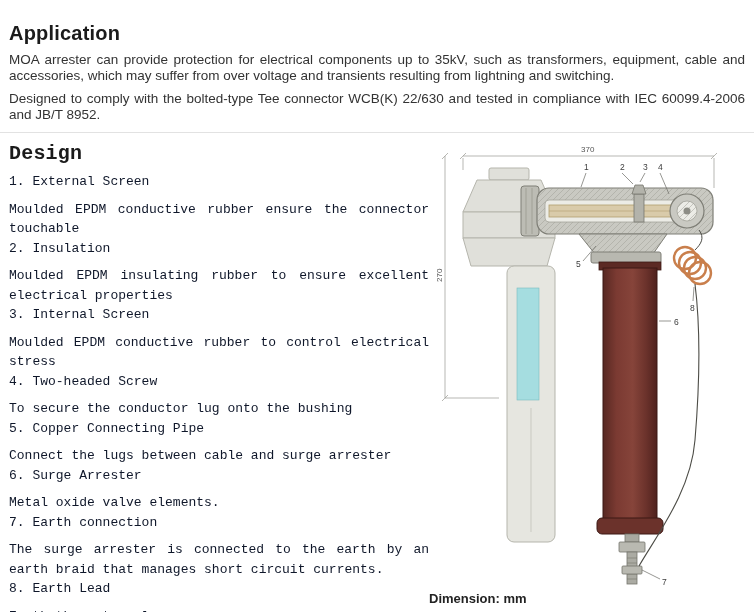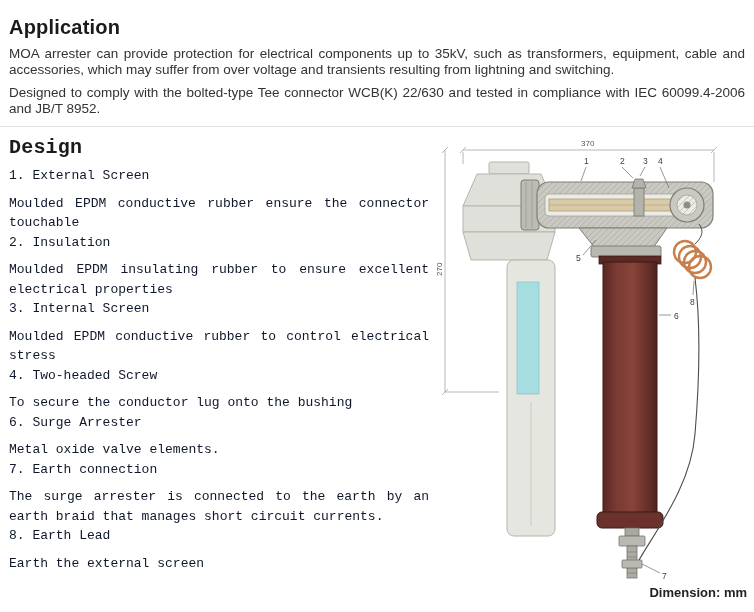--- a/index.html
+++ b/index.html
@@ -3,21 +3,21 @@
 <meta charset="utf-8">
 <style>
   * { margin:0; padding:0; box-sizing:border-box; }
   html,body { background:#ffffff; }
   body {
     width:754px; height:612px;
     font-family:"Liberation Sans", sans-serif;
     color:#2e2e2e;
     overflow:hidden;
   }
-  .page { width:754px; height:612px; padding:14px 9px 0 9px; position:relative; }
+  .page { width:754px; height:612px; padding:20px 9px 0 9px; position:relative; }
 
   .section-title {
     font-size:20px; font-weight:700; color:#1b1b1b;
     margin:2px 0 7px 0; letter-spacing:.2px;
   }
   .para {
     font-size:13.5px; line-height:16px; text-align:justify;
     color:#333; margin-bottom:7px;
   }
   .divider {
@@ -26,21 +26,21 @@
   }
 
   .main { display:flex; align-items:flex-start; }
   .design-col { width:420px; flex:0 0 420px;font-family:Liberation Mono, monospace; }
   .design-list { font-size:13px; line-height:19.5px; color:#0f172a; }
   .design-item .item-desc { text-align:justify;margin-top:8px; }
 
   .diagram-col { flex:1; position:relative; }
   .diagram-col svg { display:block; margin-left:4px; }
   .dim-note {
-    text-align:right; font-size:13px; font-weight:600; color:#222;
+    font-size:13px; font-weight:600; color:#222;
     padding-right:2px; margin-top:1px;
   }
 </style>
 </head>
 <body>
 
 <div class="page">
 
   <h1 class="section-title">Application</h1>
   <p class="para">MOA arrester can provide protection for electrical components up to 35kV, such as transformers, equipment, cable and accessories, which may suffer from over voltage and transients resulting from lightning and switching.</p>
@@ -61,20 +61,24 @@
           <div class="item-label">2. Insulation</div>
           <div class="item-desc">Moulded EPDM insulating rubber to ensure excellent electrical properties</div>
         </div>
         <div class="design-item">
           <div class="item-label">3. Internal Screen</div>
           <div class="item-desc">Moulded EPDM conductive rubber to control electrical stress</div>
         </div>
         <div class="design-item">
           <div class="item-label">4. Two-headed Screw</div>
           <div class="item-desc">To secure the conductor lug onto the bushing</div>
+        </div>
+        <div class="design-item">
+          <div class="item-label">5. Copper Connecting Pipe</div>
+          <div class="item-desc">Connect the lugs between cable and surge arrester</div>
         </div>
         <div class="design-item">
           <div class="item-label">6. Surge Arrester</div>
           <div class="item-desc">Metal oxide valve elements.</div>
         </div>
         <div class="design-item">
           <div class="item-label">7. Earth connection</div>
           <div class="item-desc">The surge arrester is connected to the earth by an earth braid that manages short circuit currents.</div>
         </div>
         <div class="design-item">

